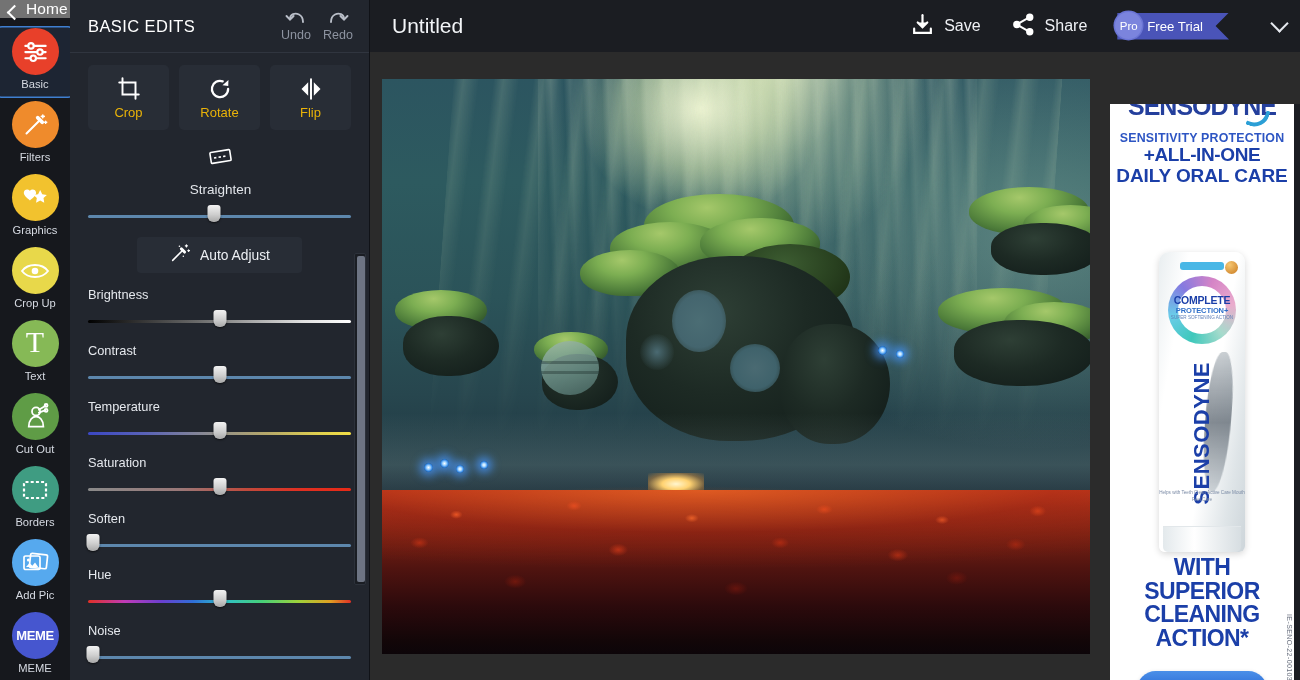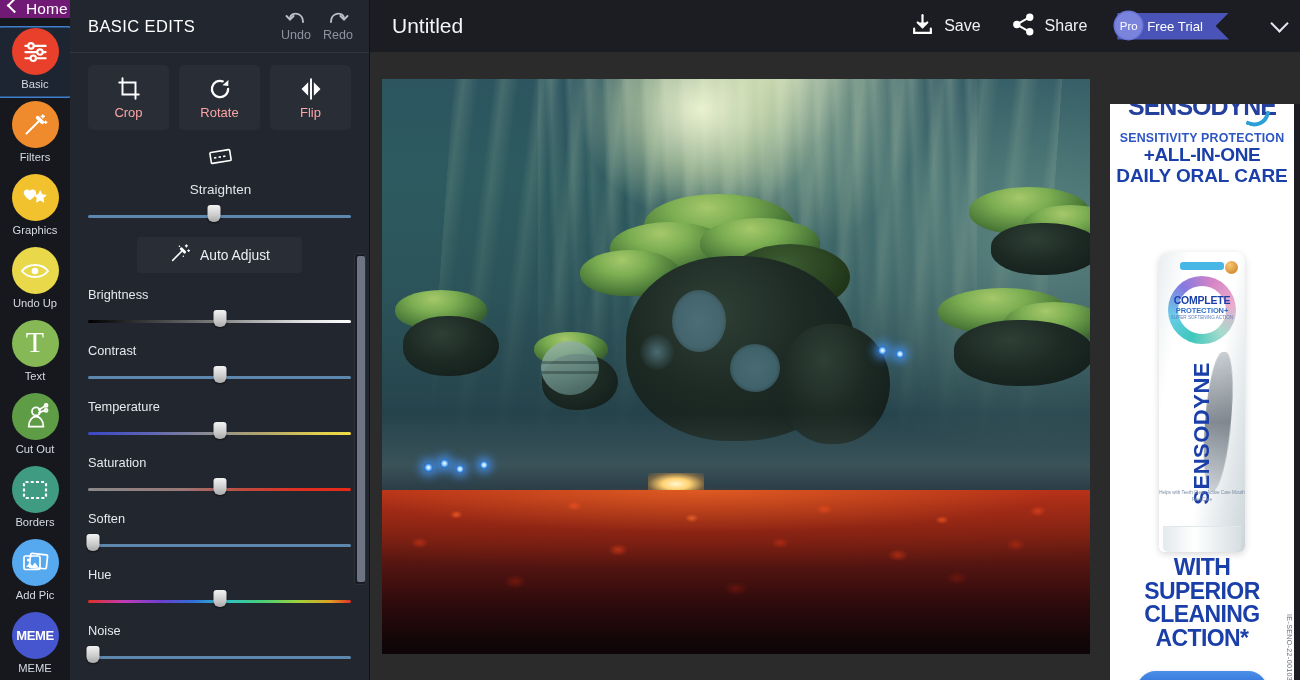--- a/index.html
+++ b/index.html
@@ -15,23 +15,23 @@
   
   .rail {
     width: 70px; height: 680px;
     background: #16181d;
     display: flex; flex-direction: column; align-items: center;
     flex: 0 0 70px;
     position: relative;
   }
   .home-row {
     width: 70px; height: 52px;
-    display: flex; align-items: flex-start; gap: 6px;
+    display: flex; align-items: flex-end; gap: 6px;
     padding-left: 9px;
-    background: #701a75;
+    background: #737373;
   }
   .home-chevron { width: 11px; height: 11px; border-left: 2.3px solid #fff; border-bottom: 2.3px solid #fff; transform: rotate(45deg); display:block; }
   .home-label { font-size: 15.5px; color: #fff; letter-spacing: .1px; }
   .rail-stripe { position:absolute; top:48px; left:0; width:70px; height:4px; display:flex; }
   .rail-stripe i { flex:1; display:block; }
 
   .rail-items { margin-top: 8px; display:flex; flex-direction:column; align-items:center; }
   .rail-item {
     width: 80px; height: 72px;
     display: flex; flex-direction: column; align-items: center; justify-content: flex-start;
@@ -65,21 +65,21 @@
   .panel-divider { position:absolute; left:0; right:0; top:52px; height:1px; background:#30353f; }
 
   .panel-body { position:absolute; top:53px; left:0; right:0; bottom:0; padding: 12px 18px 0 18px; overflow:hidden; }
 
   .tool-row { display:flex; gap: 10px; }
   .tool-btn {
     width: 90px; height: 65px; background: #282d36; border-radius: 5px;
     display:flex; flex-direction:column; align-items:center; justify-content:center; gap:3px;
   }
   .tool-btn svg { display:block; }
-  .tool-lbl { font-size: 13px; color: #fca5a5; }
+  .tool-lbl { font-size: 13px; color: #eab308; }
 
   .straighten-row { display:flex; align-items:center; gap:10px; margin-top: 17px; padding-left: 2px; flex-direction: column;}
   .straighten-lbl { font-size: 13.5px; color:#e2e5ea; }
 
   .slider { position:relative; height: 20px; margin-top: 6px; }
   .slider .track { position:absolute; left:0; right:0; top: 12px; height: 2.5px; border-radius:2px; }
   .slider .knob {
     position:absolute; top: 2px; width: 13px; height: 17px;
     background: linear-gradient(180deg,#f2f2f2 0%,#cfcfcf 55%,#a8a8a8 100%);
     border-radius: 3px 3px 6px 6px; transform: translateX(-50%);
@@ -295,21 +295,21 @@
         <span class="rail-txt">Graphics</span>
       </div>
 
       <div class="rail-item">
         <div class="rail-ic" style="background:#e8d84a">
           <svg width="30" height="24" viewBox="0 0 30 20" fill="none" stroke="#fff" stroke-width="1.9" stroke-linecap="round">
             <path d="M2 10 C8 2, 22 2, 28 10 C22 18, 8 18, 2 10 Z"></path>
             <circle cx="15" cy="10" r="3.3" fill="#fff" stroke="none"></circle>
           </svg>
         </div>
-        <span class="rail-txt">Undo Up</span>
+        <span class="rail-txt">Crop Up</span>
       </div>
 
       <div class="rail-item">
         <div class="rail-ic" style="background:#86b956">
           <span style="font-family:'Liberation Serif',serif;font-size:30px;color:#fff;line-height:1;margin-top:-3px;">T</span>
         </div>
         <span class="rail-txt">Text</span>
       </div>
 
       <div class="rail-item">

